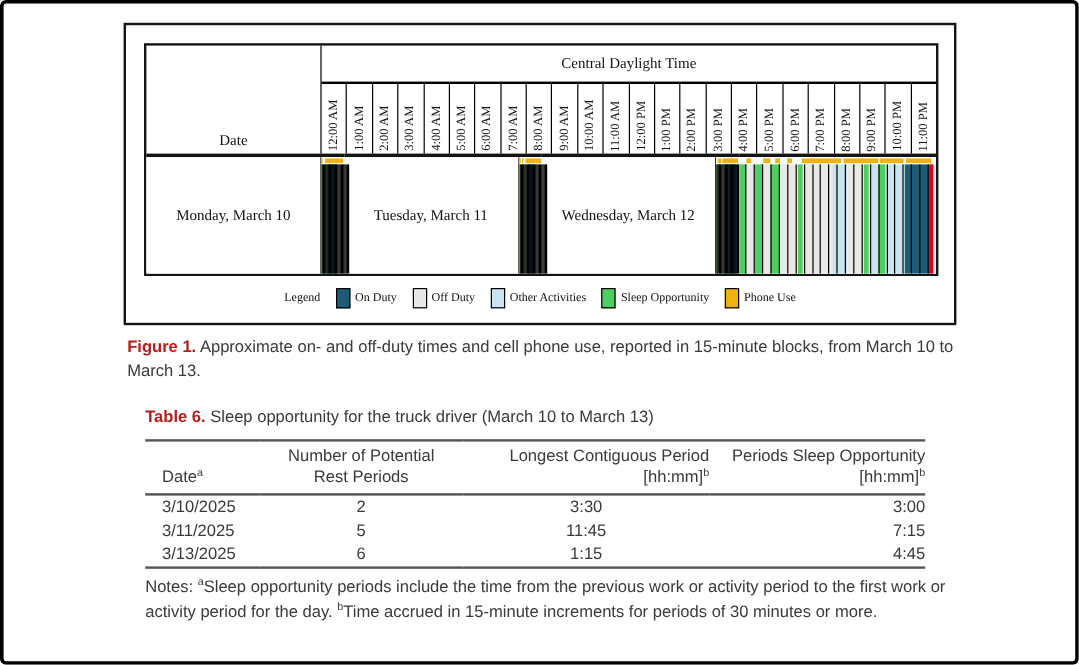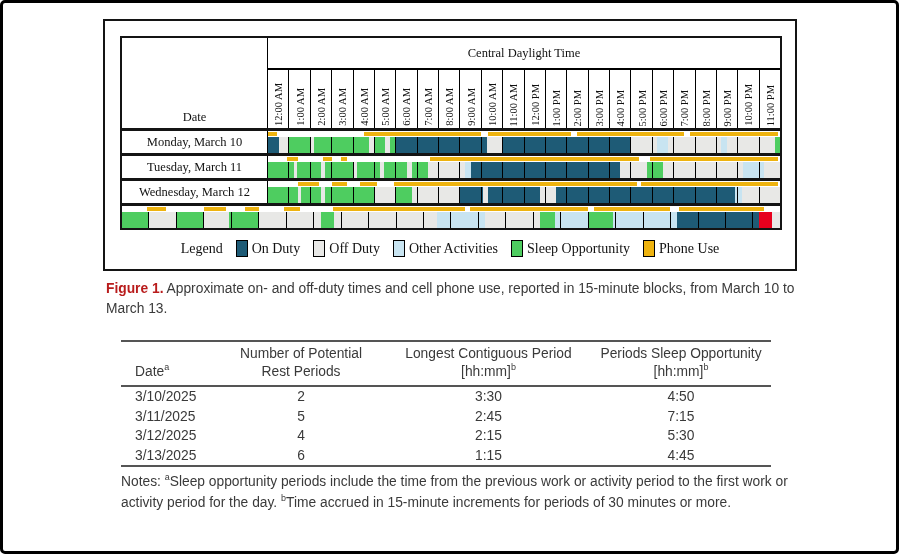--- a/index.html
+++ b/index.html
@@ -20,36 +20,36 @@
   .date-head span { position:absolute; bottom:3px; left:0; right:0; text-align:center; font-size:12.5px; }
   .time-head { flex:1; display:flex; flex-direction:column; }
   .cdt-band { height:30px; line-height:30px; text-align:center; font-size:12.5px;
     border-bottom:2px solid #000; }
   .hour-band { flex:1; display:flex; }
   .hour-cell { flex:1; position:relative; }
   .hour-cell + .hour-cell { border-left:1px solid #000; }
   .hour-label { position:absolute; bottom:2px; left:50%;
     writing-mode:vertical-rl; transform:translateX(-50%) rotate(180deg);
     font-size:10.5px; white-space:nowrap; }
-  .chart-rows { flex:1; display:flex; flex-direction:column;text-align:center; }
+  .chart-rows { flex:1; display:flex; flex-direction:row;text-align:center; }
   .day-row { flex:1; display:flex; border-top:3px solid #141414; }
   .date-cell { width:145px; flex:0 0 145px; border-right:1px solid #000;
     display:flex; align-items:center; justify-content:center; font-size:12.5px; background:#fff; }
   .track { flex:1; position:relative; background:#fff; }
   .phone-track { position:absolute; left:0; right:0; top:0; height:6px; background:#fff; }
   .phone-seg { position:absolute; top:1px; height:4px; }
   .seg-area { position:absolute; left:0; right:0; top:6px; bottom:0; background:#fff; }
   .seg { position:absolute; top:0; bottom:0; }
   .grid-overlay { position:absolute; left:0; right:0; top:6px; bottom:0; display:flex; pointer-events:none; }
   .grid-cell { flex:1; }
   .grid-cell + .grid-cell { border-left:1px solid #000; }
 
   .legend { position:absolute; left:0; right:0; bottom:12px; display:flex;
     justify-content:center; align-items:center; gap:13px;
-    font-family:"Liberation Serif","DejaVu Serif",serif; font-size:14px; color:#111; }
+    font-family:"Liberation Serif","DejaVu Serif",serif; font-size:10px; color:#111; }
   .legend-item { display:flex; align-items:center; gap:4px; }
   .swatch { width:12px; height:17px; border:1.5px solid #000; box-sizing:border-box; }
 
   
   .fig-caption { position:absolute; left:103px; top:276px; width:694px;
     font-size:13.8px; line-height:1.45; color:#3a3a3a; }
   .fig-caption b, .table-caption b { color:#b91c1c; }
 
   
   .table-section { position:absolute; left:118px; top:337px; width:674px;
@@ -57,21 +57,21 @@
   .table-caption { margin-bottom:11px; }
   table.t6 { border-collapse:collapse; width:650px; table-layout:fixed; }
   .t6 col.c0 { width:95px; } .t6 col.c1 { width:170px; }
   .t6 col.c2 { width:205px; } .t6 col.c3 { width:180px; }
   .t6 thead tr { border-top:2px solid #555; border-bottom:2px solid #555; }
   .t6 tbody { border-bottom:2px solid #555; }
   .t6 th { font-weight:normal; vertical-align:bottom; padding:3px 0 4px; line-height:1.32; }
   .t6 td { padding:2px 0 2.5px; }
   .t6 .a-left  { text-align:left;  padding-left:14px; }
   .t6 .a-center{ text-align:center; }
-  .t6 .a-right { text-align:center; }
+  .t6 .a-right { text-align:right; }
   sup { font-size:9px; line-height:0; }
 
   .notes { margin-top:5px; line-height:1.52; width:674px; }
 </style>
 </head>
 <body>
 
 <div class="page">
 
   <div class="chart-box">
@@ -415,20 +415,23 @@
           <span>Phone Use</span>
         </span>
       </div>
   </div>
 
   <div class="fig-caption">
     <b>Figure 1.</b><span> Approximate on- and off-duty times and cell phone use, reported in 15-minute blocks, from March 10 to March 13.</span>
   </div>
 
   <div class="table-section">
+    <div class="table-caption">
+      <b>Table 6.</b><span> Sleep opportunity for the truck driver (March 10 to March 13)</span>
+    </div>
     <table class="t6">
       <colgroup>
           <col class="c0">
           <col class="c1">
           <col class="c2">
           <col class="c3">
         </colgroup>
       <thead id="t6-head">
           <tr>
             <th class="a-left">
@@ -447,33 +450,27 @@
               <div>Periods Sleep Opportunity</div>
               <div>[hh:mm]<sup>b</sup></div>
             </th>
           </tr>
         </thead>
       <tbody id="t6-body">
           <tr>
             <td class="a-left">3/10/2025</td>
             <td class="a-center">2</td>
             <td class="a-center">3:30</td>
-            <td class="a-right">4:50</td>
+            <td class="a-right">3:00</td>
           </tr>
           <tr>
             <td class="a-left">3/11/2025</td>
             <td class="a-center">5</td>
-            <td class="a-center">2:45</td>
+            <td class="a-center">11:45</td>
             <td class="a-right">7:15</td>
-          </tr>
-          <tr>
-            <td class="a-left">3/12/2025</td>
-            <td class="a-center">4</td>
-            <td class="a-center">2:15</td>
-            <td class="a-right">5:30</td>
           </tr>
           <tr>
             <td class="a-left">3/13/2025</td>
             <td class="a-center">6</td>
             <td class="a-center">1:15</td>
             <td class="a-right">4:45</td>
           </tr>
         </tbody>
     </table>
     <div class="notes" id="t6-notes">Notes: <sup>a</sup>Sleep opportunity periods include the time from the previous work or activity period to the first work or activity period for the day. <sup>b</sup>Time accrued in 15-minute increments for periods of 30 minutes or more.</div>

